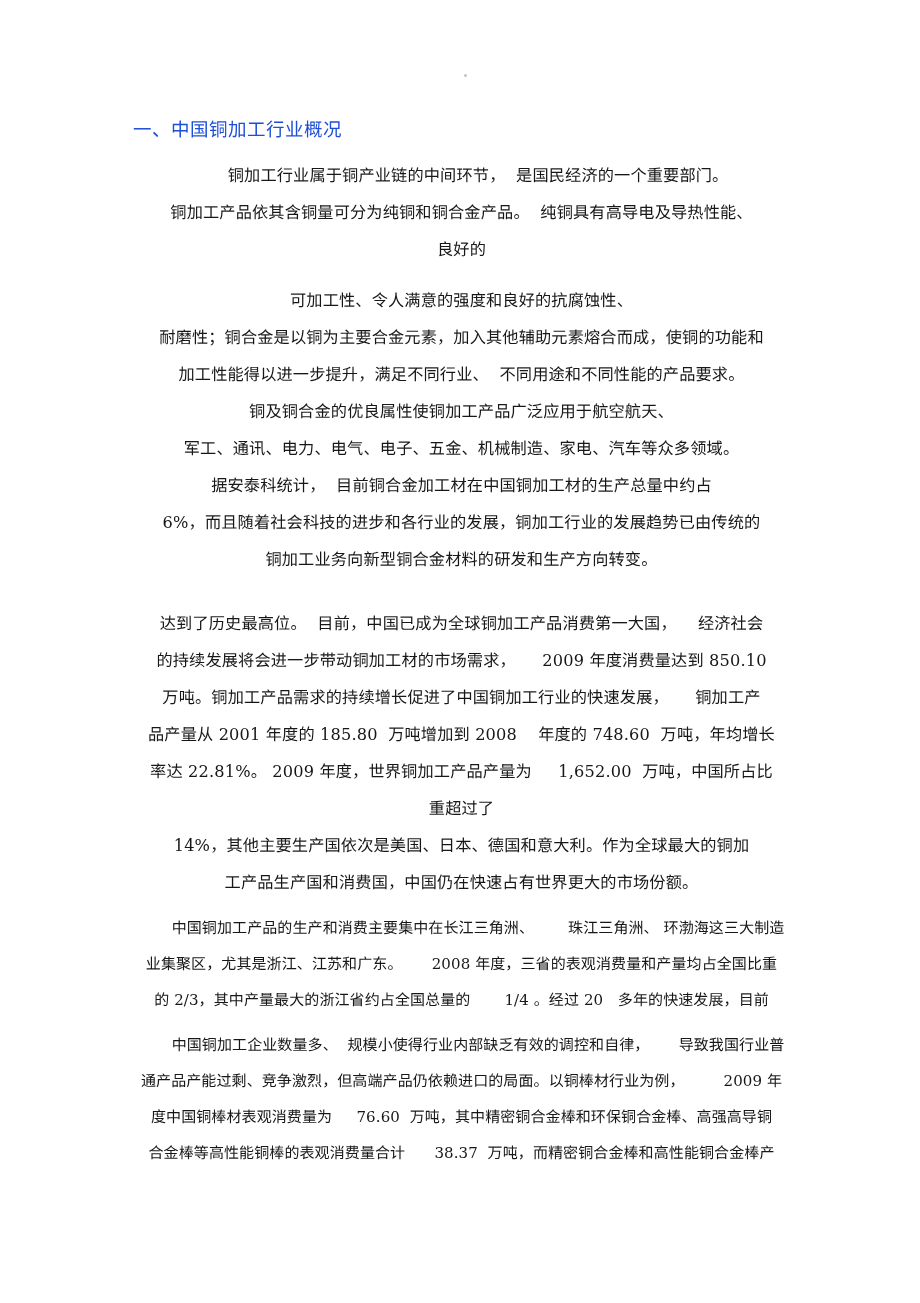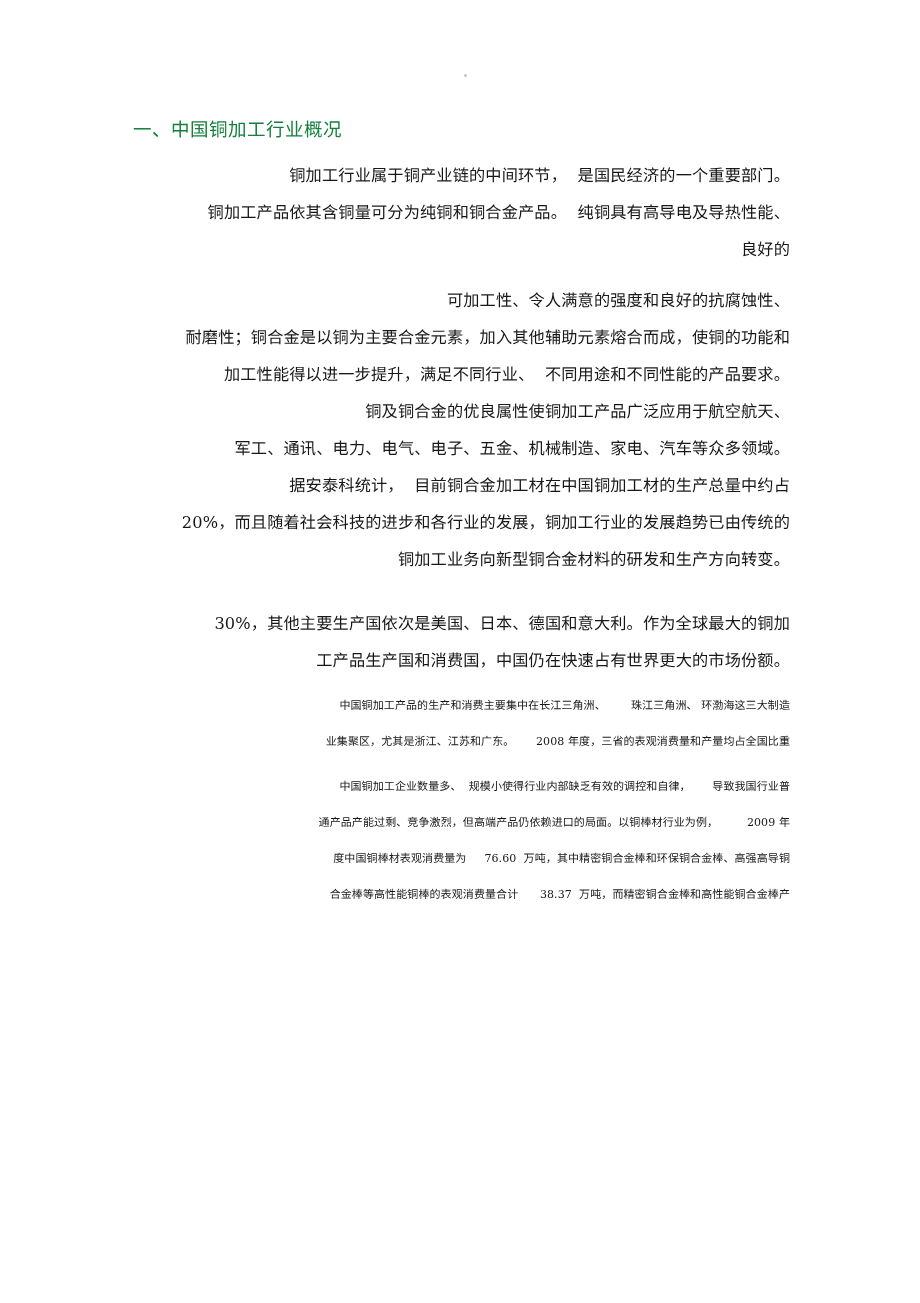--- a/index.html
+++ b/index.html
@@ -39,35 +39,35 @@
     top: 118px;
     width: 657px;
   }
   h1.doc-heading {
     font-family: "DejaVu Serif", "Liberation Serif", serif;
     font-size: 18.5px;
     font-weight: 400;
     letter-spacing: 0.5px;
     line-height: 1.25;
     margin: 0 0 16px 0;
-    color: #15803d;
+    color: #1d4ed8;
     white-space: nowrap;
   }
   p.para {
     margin: 0;
     font-size: 16.2px;
     line-height: 37px;
     letter-spacing: 0.15px;
     color: #171717;
-    text-align: right;
+    text-align: center;
     white-space: pre-wrap;
     word-break: break-all;
   }
   p.para.small {
-    font-size: 11px;
+    font-size: 15px;
     line-height: 36px;
     letter-spacing: 0.1px;
   }
   p.para.indent {
     text-indent: 2.05em;
   }
   p.para.small.indent {
     text-indent: 2.2em;
   }
   .gap-sm { height: 9px; }
@@ -88,36 +88,43 @@
 铜加工产品依其含铜量可分为纯铜和铜合金产品。  纯铜具有高导电及导热性能、
 良好的</p>
     <div class="gap-md"></div>
 
     <p class="para">可加工性、令人满意的强度和良好的抗腐蚀性、
 耐磨性；铜合金是以铜为主要合金元素，加入其他辅助元素熔合而成，使铜的功能和
 加工性能得以进一步提升，满足不同行业、  不同用途和不同性能的产品要求。
 铜及铜合金的优良属性使铜加工产品广泛应用于航空航天、
 军工、通讯、电力、电气、电子、五金、机械制造、家电、汽车等众多领域。
 据安泰科统计，  目前铜合金加工材在中国铜加工材的生产总量中约占
-20%，而且随着社会科技的进步和各行业的发展，铜加工行业的发展趋势已由传统的
+6%，而且随着社会科技的进步和各行业的发展，铜加工行业的发展趋势已由传统的
 铜加工业务向新型铜合金材料的研发和生产方向转变。</p>
     <div class="gap-sm"></div>
 
     <div class="gap-sm"></div>
 
     <div class="gap-sm"></div>
 
+    <p class="para">达到了历史最高位。  目前，中国已成为全球铜加工产品消费第一大国，    经济社会
+的持续发展将会进一步带动铜加工材的市场需求，     2009 年度消费量达到 850.10
+万吨。铜加工产品需求的持续增长促进了中国铜加工行业的快速发展，     铜加工产
+品产量从 2001 年度的 185.80  万吨增加到 2008    年度的 748.60  万吨，年均增长
+率达 22.81%。 2009 年度，世界铜加工产品产量为     1,652.00  万吨，中国所占比
+重超过了</p>
 
-    <p class="para">30%，其他主要生产国依次是美国、日本、德国和意大利。作为全球最大的铜加
+    <p class="para">14%，其他主要生产国依次是美国、日本、德国和意大利。作为全球最大的铜加
 工产品生产国和消费国，中国仍在快速占有世界更大的市场份额。</p>
     <div class="gap-sm"></div>
 
     <p class="para small indent">中国铜加工产品的生产和消费主要集中在长江三角洲、       珠江三角洲、 环渤海这三大制造
 业集聚区，尤其是浙江、江苏和广东。      2008 年度，三省的表观消费量和产量均占全国比重</p>
 
+    <p class="para small">的 2/3，其中产量最大的浙江省约占全国总量的       1/4 。经过 20   多年的快速发展，目前</p>
 
 
     <div class="gap-sm"></div>
 
     <p class="para small indent">中国铜加工企业数量多、  规模小使得行业内部缺乏有效的调控和自律，      导致我国行业普
 通产品产能过剩、竞争激烈，但高端产品仍依赖进口的局面。以铜棒材行业为例，        2009 年
 度中国铜棒材表观消费量为     76.60  万吨，其中精密铜合金棒和环保铜合金棒、高强高导铜
 合金棒等高性能铜棒的表观消费量合计      38.37  万吨，而精密铜合金棒和高性能铜合金棒产</p>
 
   </div>

